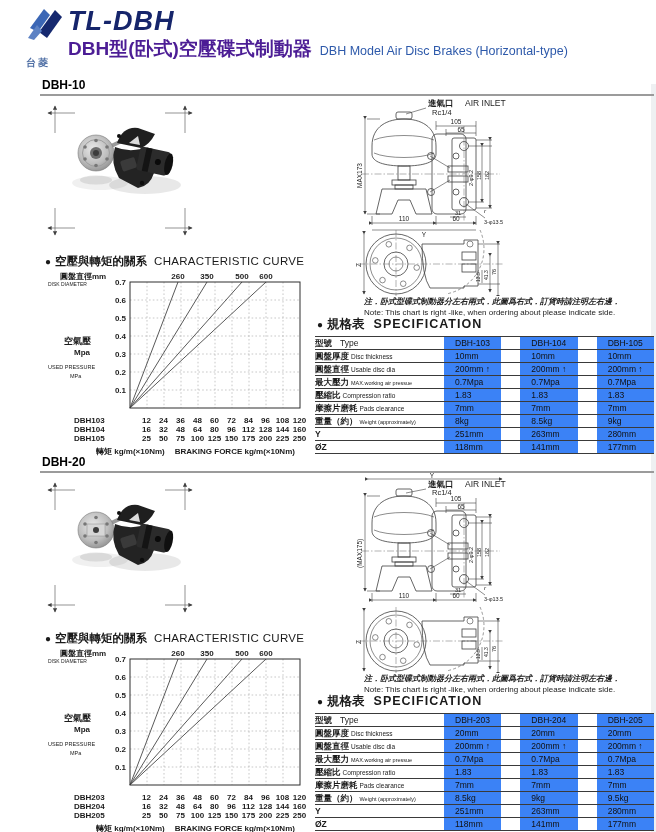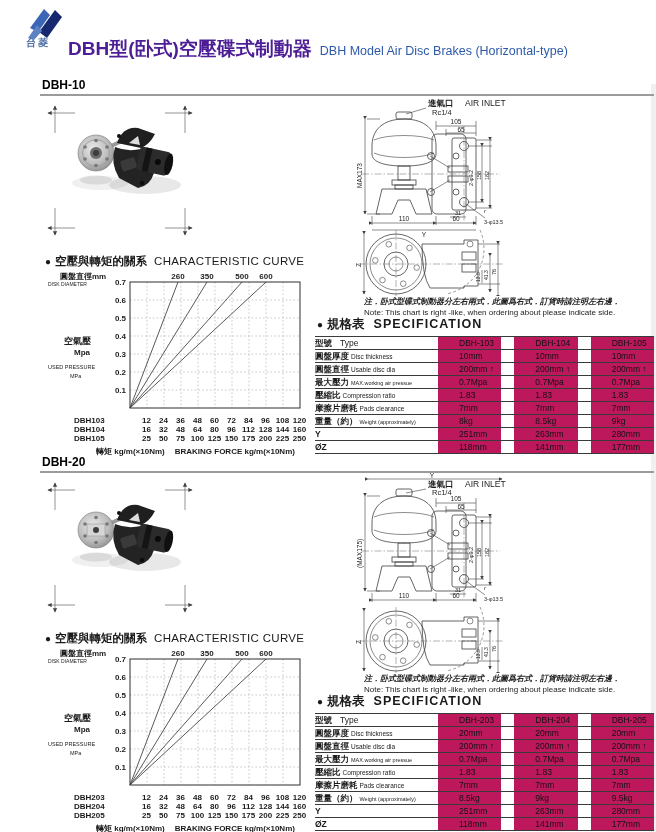--- a/index.html
+++ b/index.html
@@ -2,21 +2,21 @@
 <html><head>
 <meta charset="utf-8">
 <style>
   html,body{margin:0;padding:0;background:#fff;}
   #page{position:relative;width:656px;height:832px;background:#ffffff;overflow:hidden;
         font-family:"Liberation Sans",sans-serif;color:#1a1a1a;}
   .edge-right{position:absolute;right:0;top:84px;width:5px;height:748px;background:#eef0f2;}
 
   
   .logo{position:absolute;left:26px;top:6px;}
-  .logo-sub{position:absolute;left:26px;top:36px;font-size:10px;font-weight:bold;color:#4f6fa5;letter-spacing:2px;}
+  .logo-sub{position:absolute;left:26px;top:56px;font-size:10px;font-weight:bold;color:#4f6fa5;letter-spacing:2px;}
   .brand{position:absolute;left:68px;top:6px;font-size:27px;font-weight:bold;font-style:italic;color:#16256b;letter-spacing:1px;}
   .titleline{position:absolute;left:68px;top:36px;white-space:nowrap;}
   .title-zh{font-size:19px;font-weight:bold;color:#4c1d95;}
   .title-en{font-size:12.5px;color:#2d59aa;margin-left:8px;}
 
   
   .sec{position:absolute;left:40px;width:614px;height:377px;}
   .sec1{top:78px;} .sec2{top:455px;}
   .sec-title{position:absolute;left:2px;top:0;font-size:12px;font-weight:bold;color:#000000;}
   .sec-rule{position:absolute;left:0;top:16px;width:614px;height:2px;background:#9b9b9b;}
@@ -42,21 +42,21 @@
   .spec-title{position:absolute;left:277px;top:238px;font-size:12.5px;white-space:nowrap;}
   .spec-title .bu{font-size:10px;margin-right:4px;}
   .spec-title .zh{font-weight:bold;}
   .spec-title .en{margin-left:9px;font-weight:bold;letter-spacing:1px;}
 
   .spec{position:absolute;left:275px;top:258px;width:339px;border-top:1px solid #3a3a3a;}
   .spec .row{display:flex;height:12px;line-height:12px;border-bottom:1px solid #3a3a3a;font-size:8.5px;}
   .spec .lab{width:110px;background:#fff;white-space:nowrap;overflow:hidden;}
   .spec .lab .zh{font-weight:bold;}
   .spec .lab .en{font-size:6.5px;margin-left:2px;color:#222;}
-  .spec .val{flex:1;background:#be185d;margin-left:13px;padding-left:21px;color:#111;white-space:nowrap;overflow:hidden;}
+  .spec .val{flex:1;background:#3b82f6;margin-left:19px;padding-left:11px;color:#111;white-space:nowrap;overflow:hidden;}
 
   svg text{fill:#1d1d1d;font-family:"Liberation Sans",sans-serif;}
   .ln{stroke:#3f3f3f;stroke-width:.8;fill:none;}
   .lw{stroke:#3f3f3f;stroke-width:.6;fill:none;}
   .cl{stroke:#666;stroke-width:.5;fill:none;stroke-dasharray:7 2 1.5 2;}
   .dsh{stroke:#555;stroke-width:.6;fill:none;stroke-dasharray:3 2.2;}
   .grid{stroke:#9a9a9a;stroke-width:.55;stroke-dasharray:1.6 2.2;}
   .curve{stroke:#5a5a5a;stroke-width:1;}
   .box{stroke:#2e2e2e;stroke-width:1;fill:none;}
   .crop{stroke:#666;stroke-width:.7;}
@@ -88,20 +88,21 @@
       </radialGradient>
     </defs>
   </svg>
 
   <svg class="logo" width="40" height="36" viewBox="0 0 40 36">
     <polygon points="4,22 18,3 24,9 12,26" fill="#3b66b5"></polygon>
     <polygon points="13,26 29,4 36,11 21,32" fill="#16296f"></polygon>
     <polygon points="2,32 11,19 16,25 8,34" fill="#5d82c4"></polygon>
   </svg>
   <div class="logo-sub">台菱</div>
+  <div class="brand">TL-DBH</div>
   <div class="titleline">
     <span class="title-zh">DBH型(卧式)空壓碟式制動器</span><span class="title-en">DBH Model Air Disc Brakes (Horizontal-type)</span>
   </div>
 
   <div class="sec sec1">
     <div class="sec-title">DBH-10</div>
     <div class="sec-rule"></div>
 
     <svg class="photo" width="270" height="140" viewBox="0 0 270 140">
       <g>

